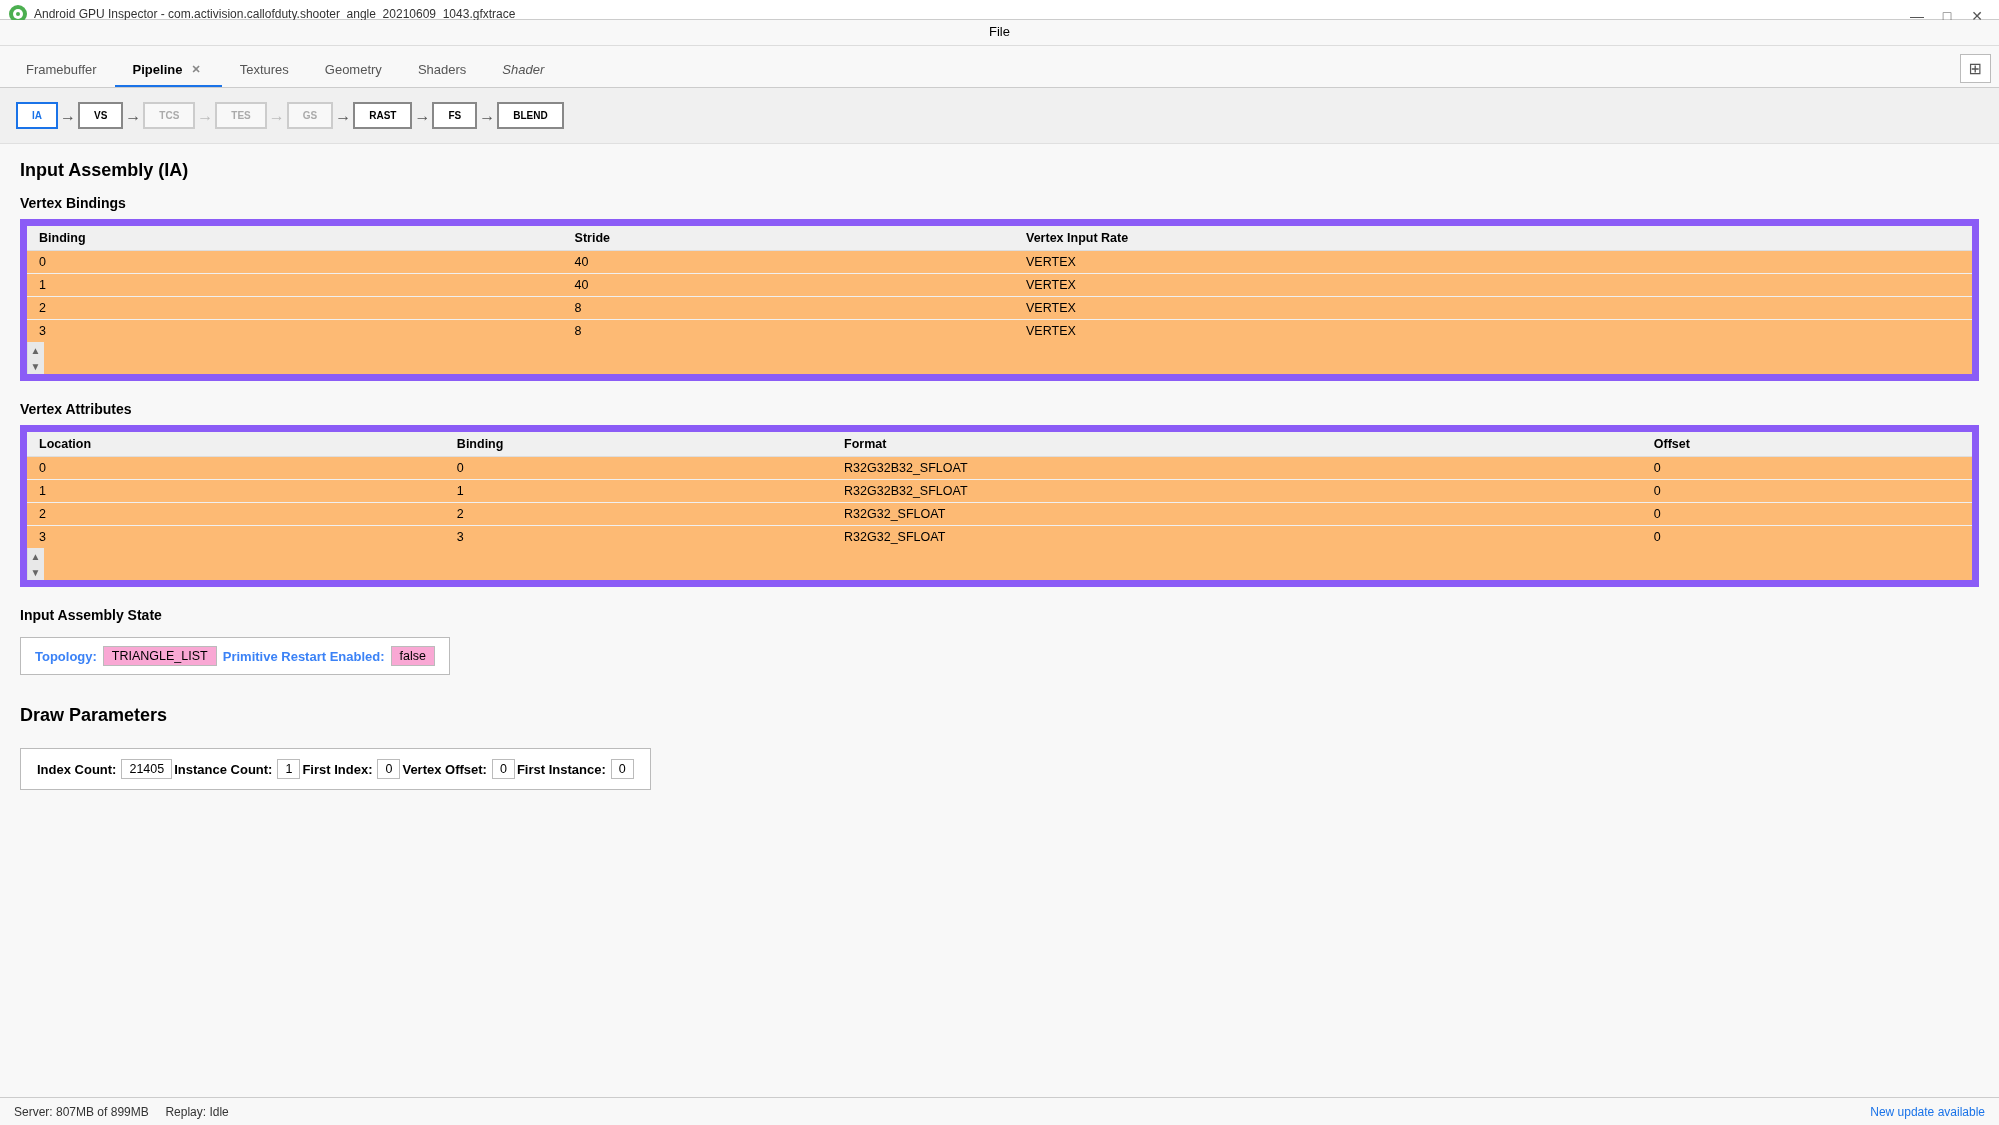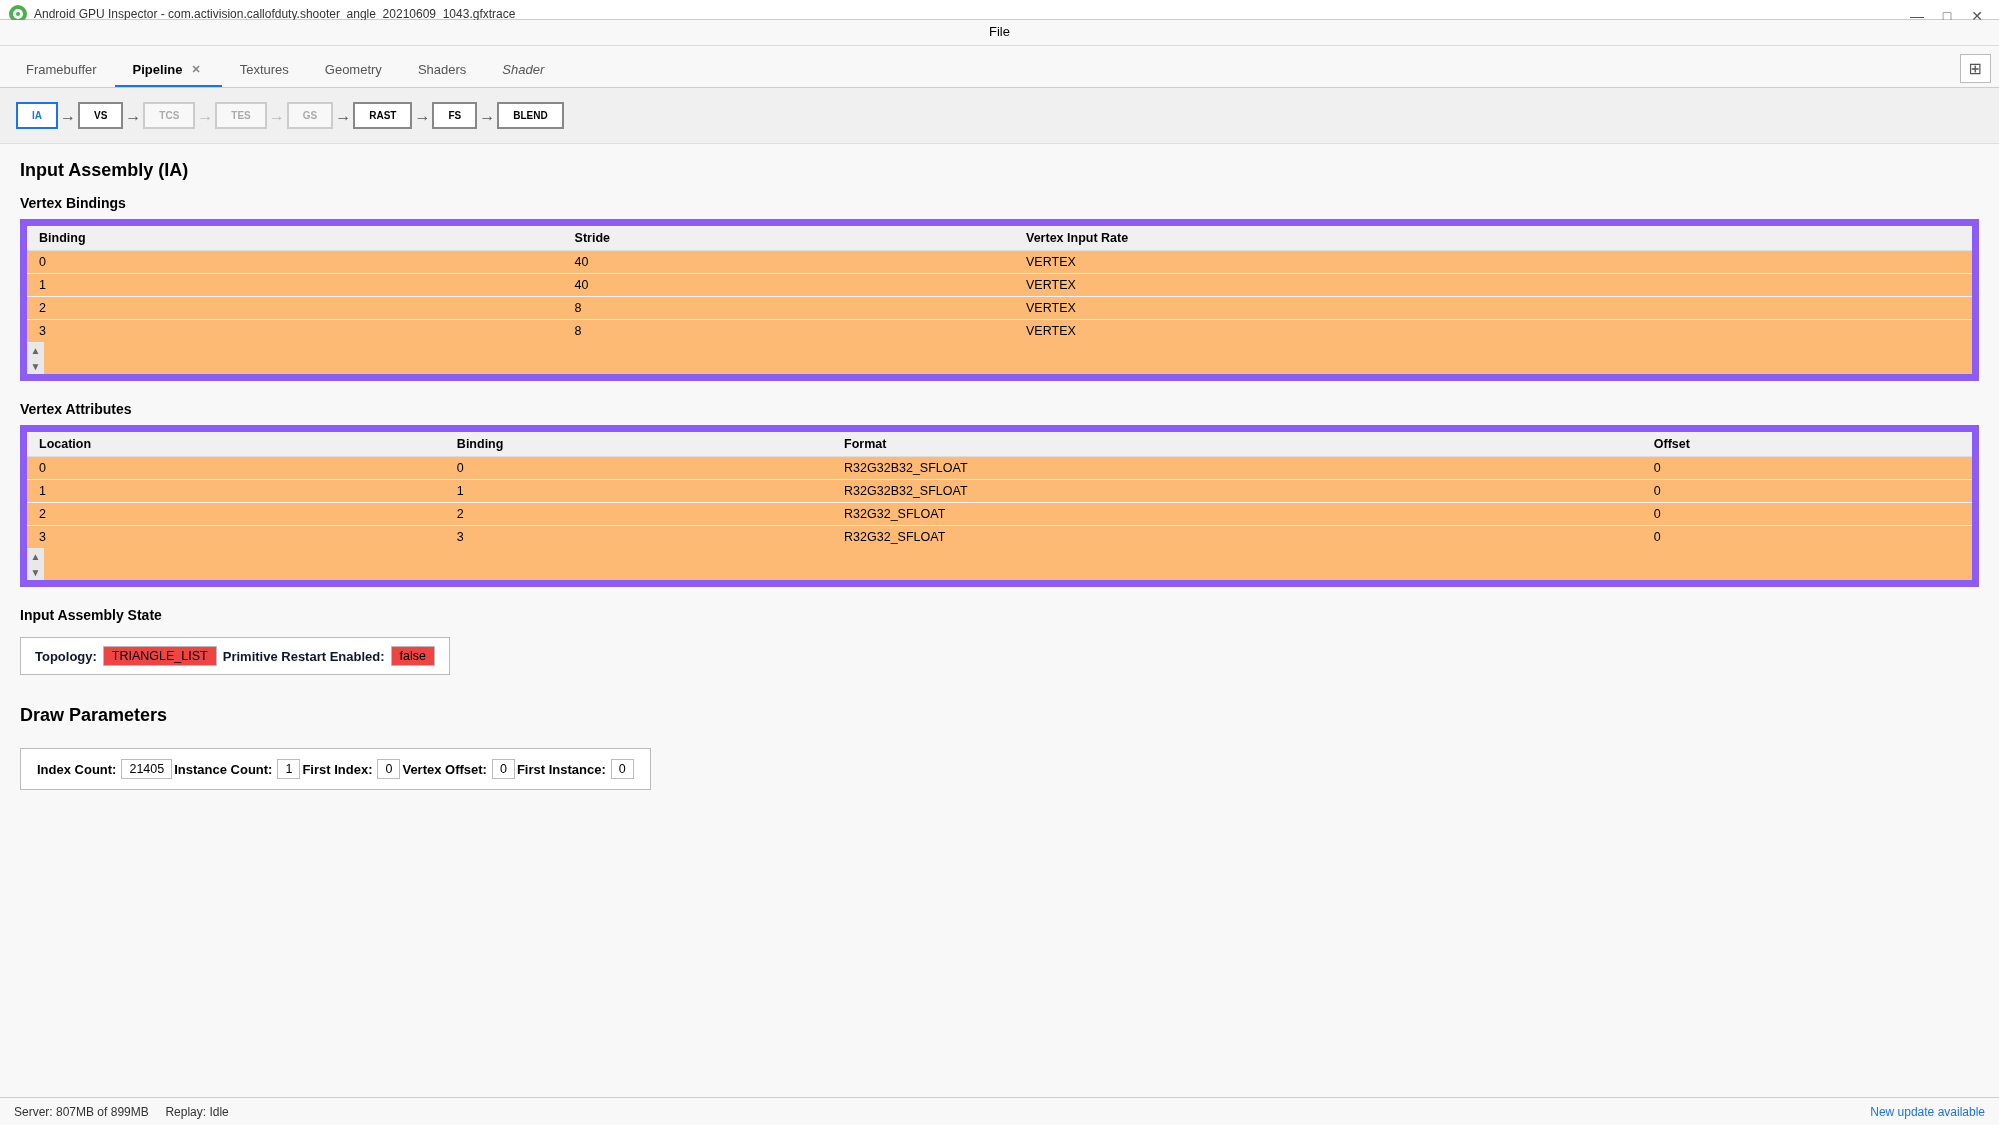--- a/index.html
+++ b/index.html
@@ -224,24 +224,24 @@
       align-items: center;
       border: 1px solid #bbb;
       background: #fff;
       padding: 8px 14px;
       gap: 6px;
       font-size: 13px;
       margin-top: 6px;
     }
     .state-label {
       font-weight: 700;
-      color: #0f172a;
+      color: #3b82f6;
     }
     .state-value {
-      background: #ef4444;
+      background: #f9a8d4;
       border: 1px solid #bbb;
       padding: 2px 8px;
       font-size: 12.5px;
     }
     .params-box {
       display: inline-flex;
       align-items: center;
       border: 1px solid #bbb;
       background: #fff;
       padding: 10px 16px;

